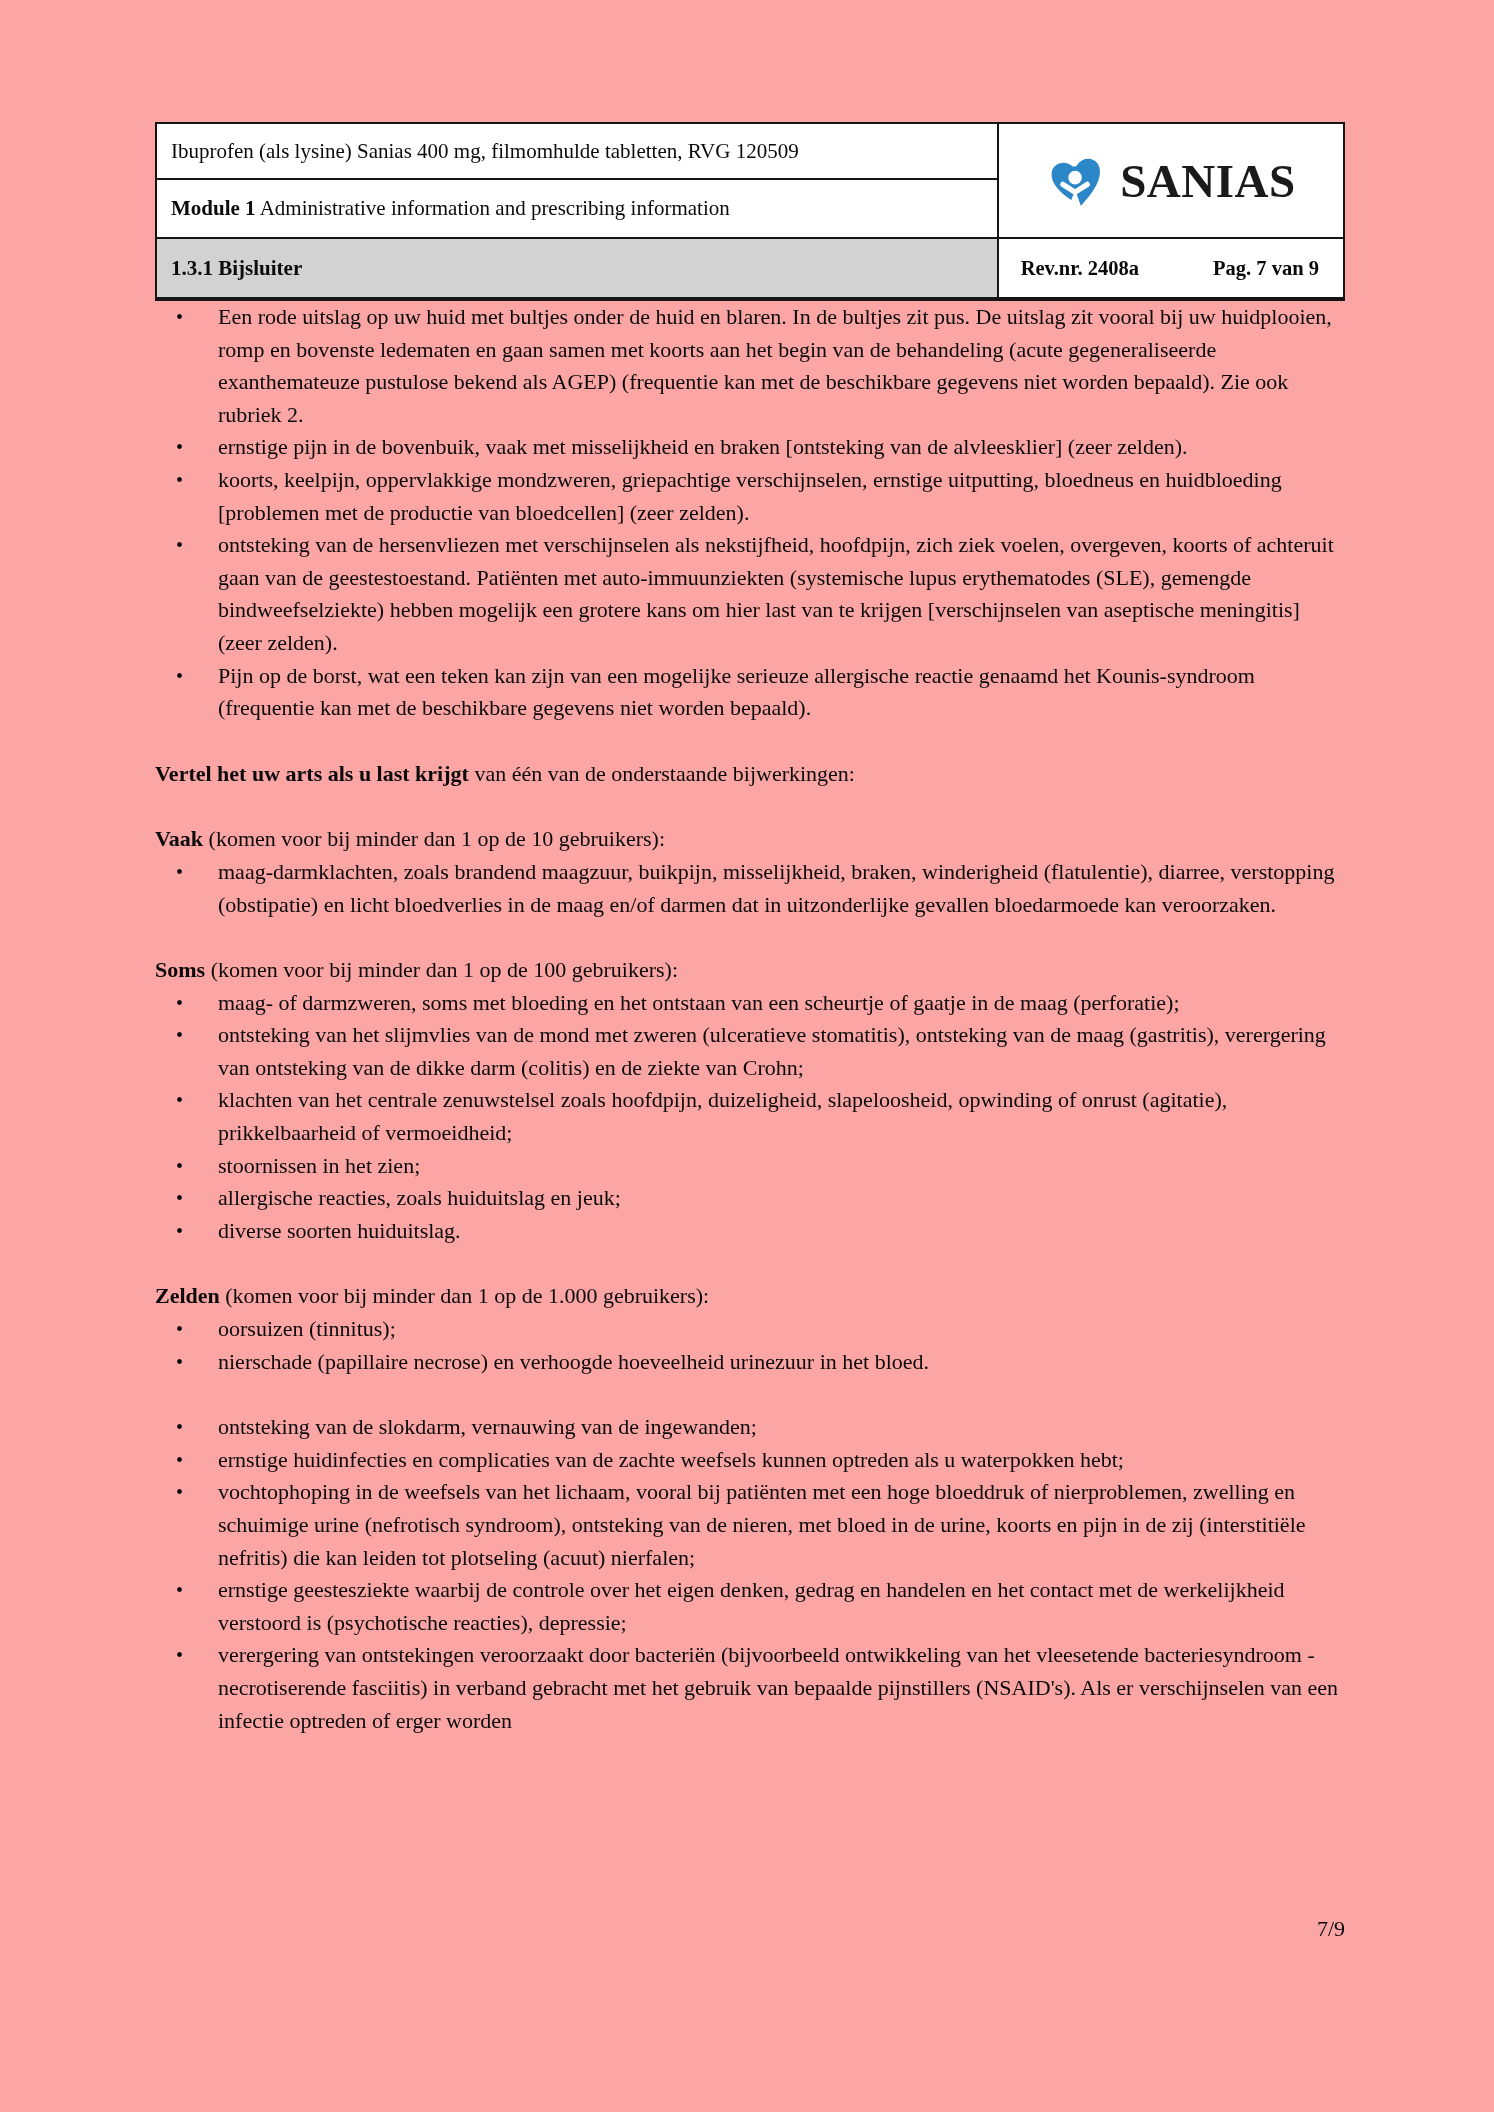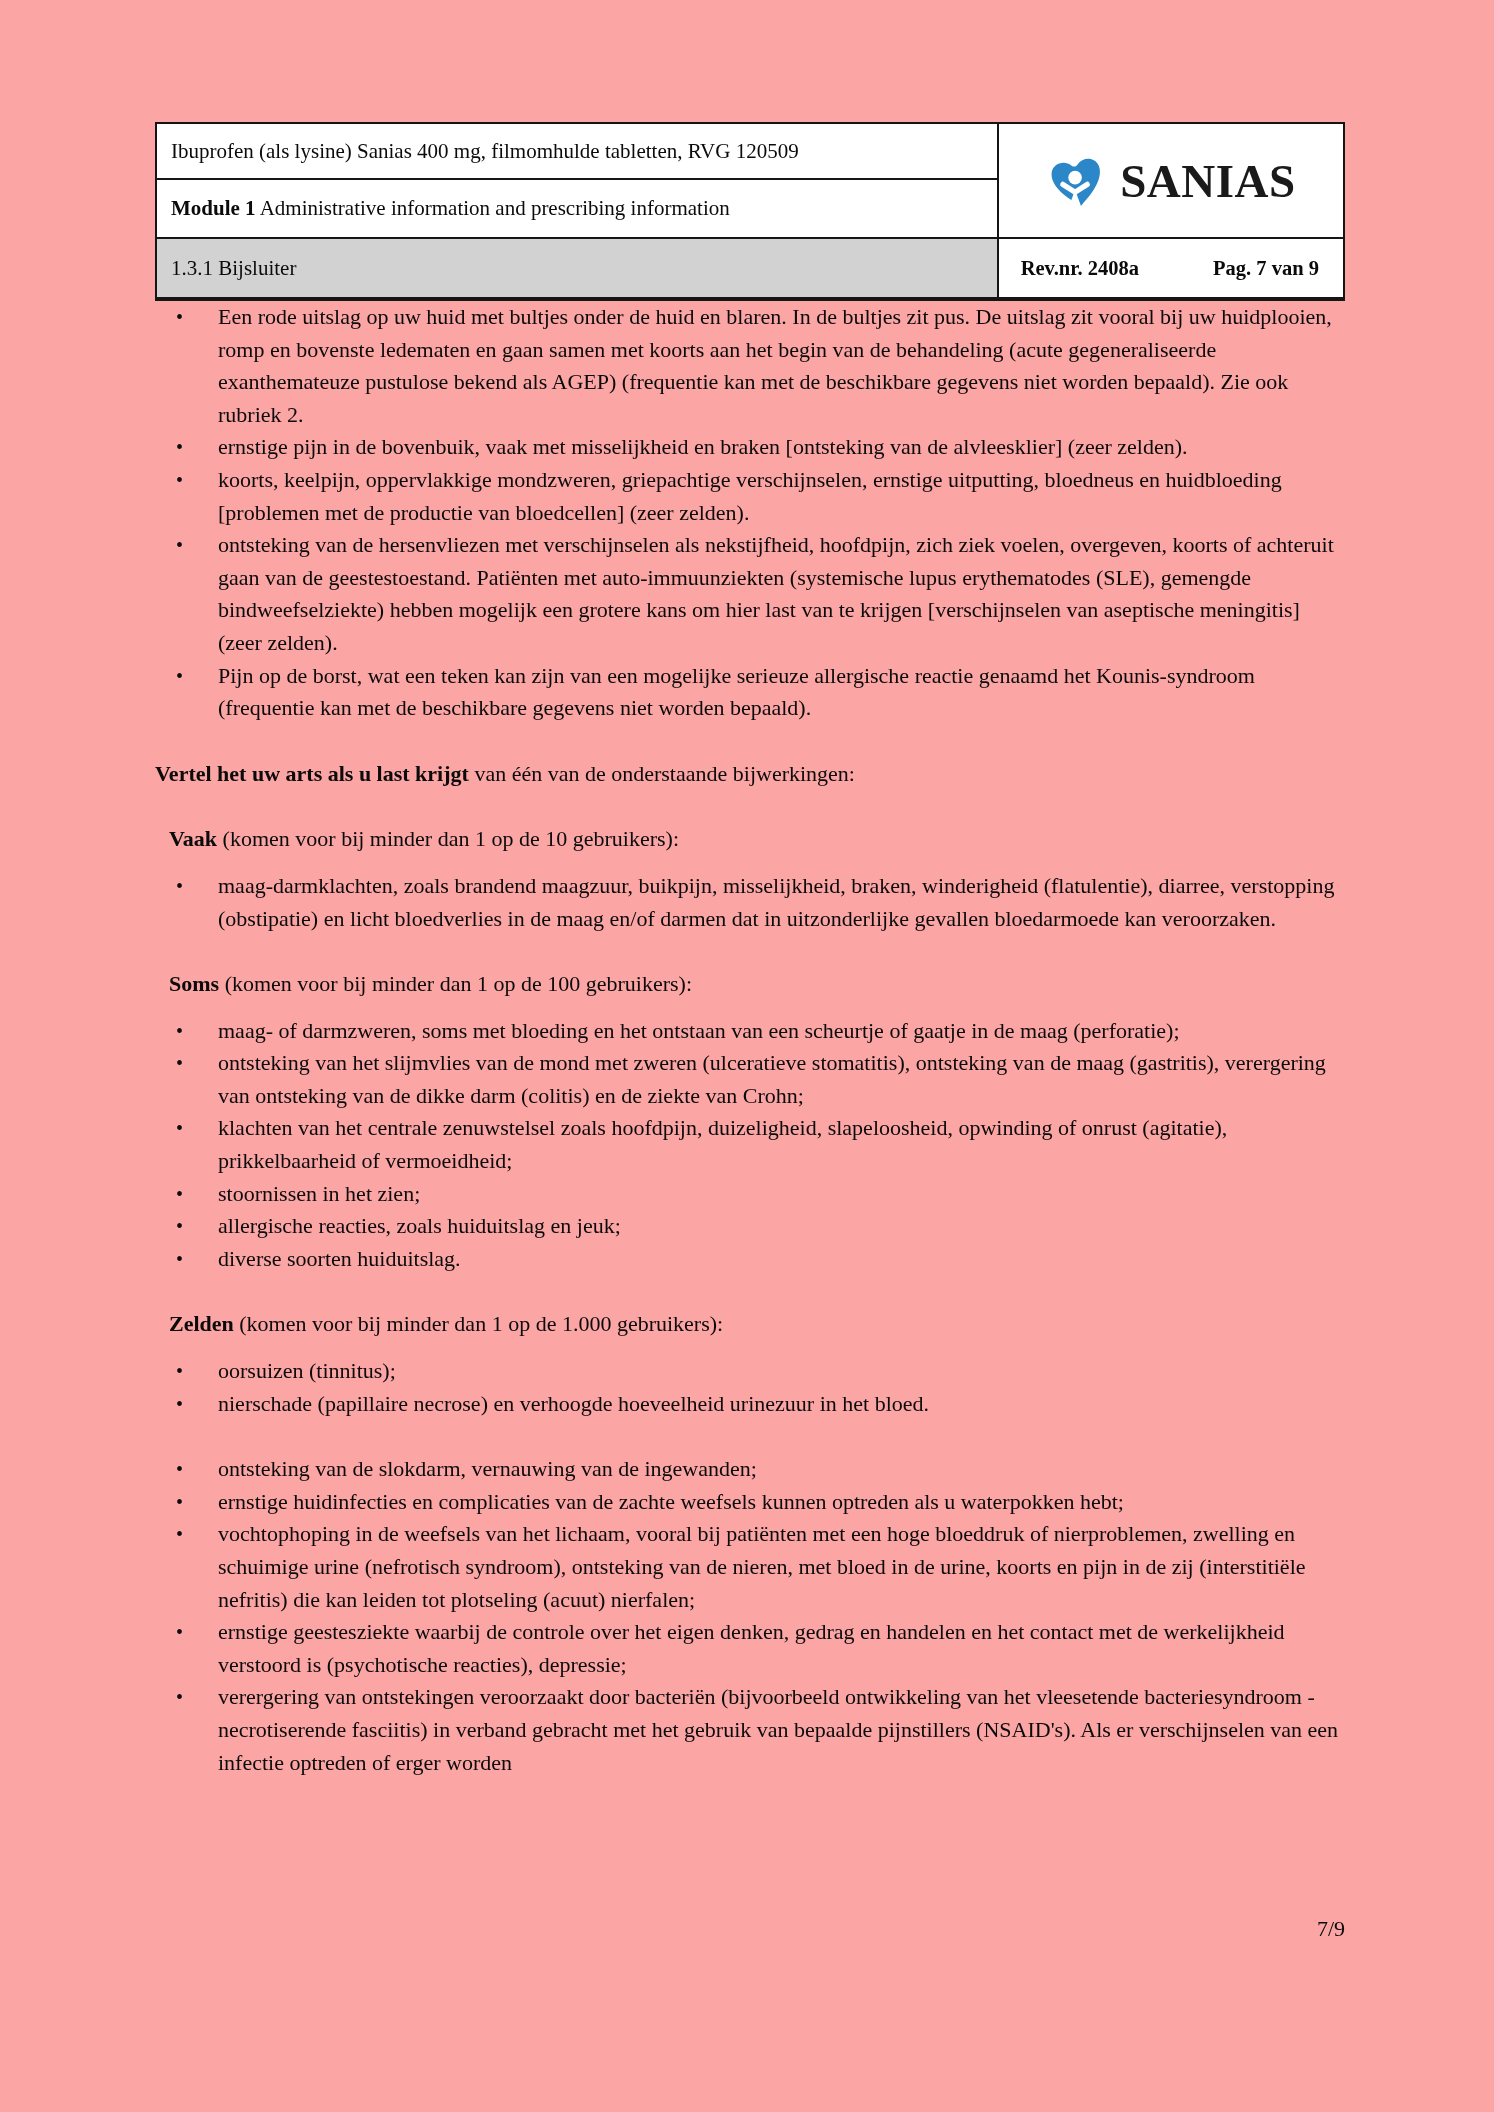--- a/index.html
+++ b/index.html
@@ -22,21 +22,21 @@
     border:2px solid #151515;
     padding:0 0 0 14px;
     font-size:21px;
     vertical-align:middle;
     background:#ffffff;
     overflow:hidden;
   }
   table.hdr tr.r1 td { height:54px; }
   table.hdr tr.r2 td { height:57px; }
   table.hdr tr.r3 td { height:42px; border-bottom:4px solid #151515; }
-  td.cell-shaded { background:#d2d2d2 !important; font-weight:normal; }
+  td.cell-shaded { background:#d2d2d2 !important; font-weight:bold; }
   .bold { font-weight:bold; }
 
   td.logo-cell {
     padding:0 !important;
   }
   .logo-wrap {
     display:flex; align-items:center; justify-content:center;
     width:100%; height:100%; gap:12px;
   }
   .logo-word {
@@ -54,21 +54,21 @@
   ul.bullets li { display:flex; }
   .bullet-glyph {
     flex:0 0 63px; box-sizing:border-box; padding-left:21px;
     font-size:20px;
   }
   .bullet-text { flex:1; }
 
   .intro-list { margin-top:60px; }
   .advice-para { margin:33px 0 16px 0; }
   .section { margin-top:33px; }
-  .section-heading { margin:14px; }
+  .section-heading { margin:0; }
 
   .footer-page {
     position:absolute; left:155px; top:1916px; width:1190px;
     text-align:right; font-size:22px;
   }
 </style>
 </head>
 <body>
 
 <div class="page">

